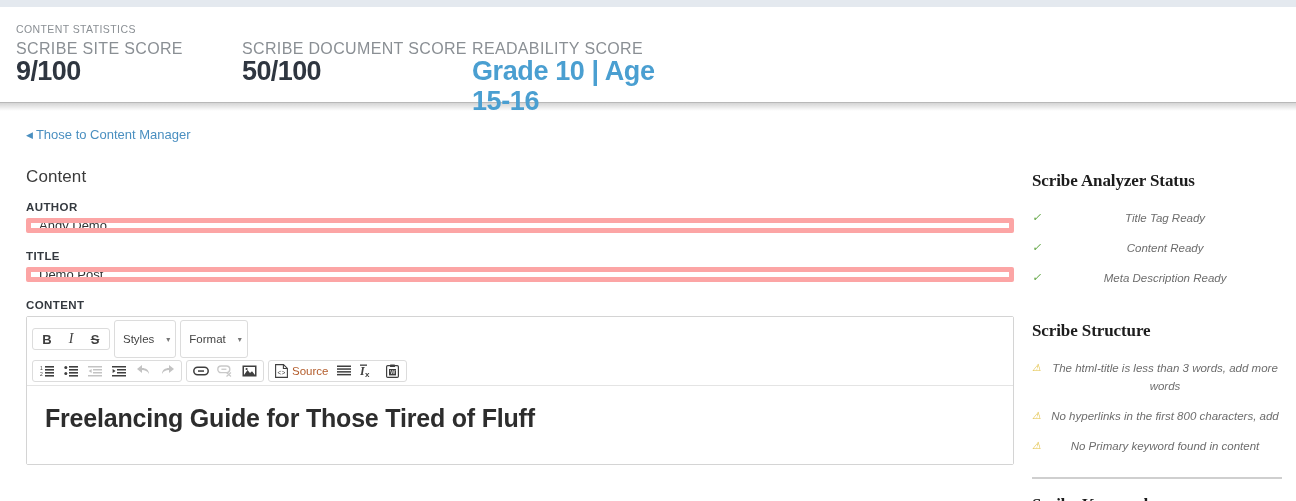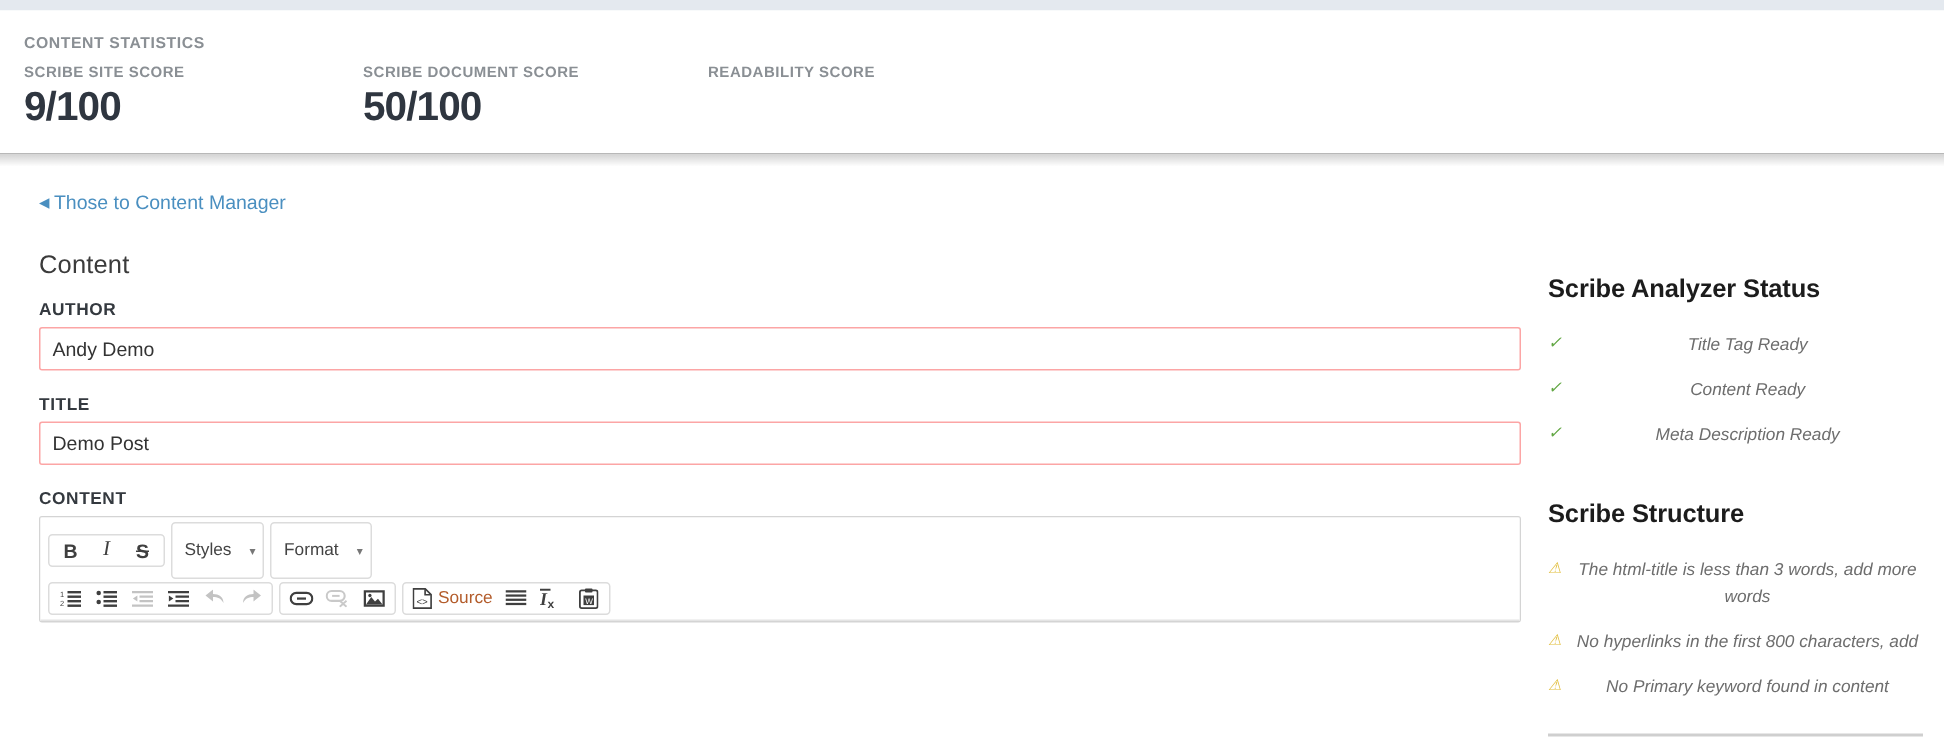--- a/index.html
+++ b/index.html
@@ -36,32 +36,32 @@
     background: linear-gradient(to bottom, rgba(0,0,0,0.17), rgba(0,0,0,0));
     width: 100%;
   }
   .stats-heading {
     position: absolute;
     left: 16px;
     top: 16px;
     font-size: 10.5px;
     letter-spacing: 0.4px;
     color: #8a8f94;
-    font-weight: 700;
+    font-weight: 400;
     font-family: "Liberation Sans Narrow", "Liberation Sans", sans-serif;
   }
   .stat-block {
     position: absolute;
     top: 35px;
   }
   .stat-label {
-    font-size: 10px;
+    font-size: 16px;
     letter-spacing: 0.35px;
     color: #8a8f94;
-    font-weight: 700;
+    font-weight: 400;
     line-height: 13px;
     font-family: "Liberation Sans Narrow", "Liberation Sans", sans-serif;
   }
   .stat-value {
     font-size: 27px;
     font-weight: bold;
     color: #2f3640;
     line-height: 30px;
     letter-spacing: -0.6px;
     margin-top: 1px;
@@ -129,22 +129,22 @@
     font-size: 11.5px;
     font-weight: bold;
     color: #34393f;
     letter-spacing: 0.4px;
     margin-bottom: 5px;
   }
   .field-input {
     display: block;
     box-sizing: border-box;
     width: 988px;
-    height: 29px;
-    border: 1px solid #fca5a5;
+    height: 15px;
+    border: 5px solid #fca5a5;
     border-radius: 2px;
     padding: 0 8px;
     font-size: 13px;
     color: #333;
     font-family: "Liberation Sans", sans-serif;
     background: #fff;
     outline: none;
   }
   .field-group { margin-bottom: 17px; }
 
@@ -234,22 +234,23 @@
     color: #2d2d2d;
     margin: 0;
     letter-spacing: -0.2px;
   }
 
   
   .side-head {
     font-size: 17px;
     font-weight: bold;
     color: #1c1c1c;
-    margin: 16px 0 18px 0;
+    margin: 4px 0 18px 0;
     letter-spacing: -0.1px;
+    font-family: Liberation Serif, serif;
   }
   .side-head.pad-top { margin-top: 34px; }
   .side-list { list-style: none; margin: 0; padding: 0; }
   .side-item {
     display: flex;
     align-items: flex-start;
     gap: 7px;
     margin-bottom: 12px;
     font-size: 11.5px;
     font-style: italic;
@@ -280,20 +281,21 @@
     <div class="stat-value">9/100</div>
   </div>
 
   <div class="stat-block" id="stat-doc">
     <div class="stat-label">SCRIBE DOCUMENT SCORE</div>
     <div class="stat-value">50/100</div>
   </div>
 
   <div class="stat-block" id="stat-read">
     <div class="stat-label">READABILITY SCORE</div>
+    <div class="stat-value accent">Grade 10 | Age 15-16</div>
   </div>
 </div>
 <div class="stats-shadow"></div>
 
 <div class="page">
 
   <a class="return-link">
     <span class="tri">◀</span><span>Those to Content Manager</span>
   </a>
 
@@ -476,20 +478,23 @@
                       <rect x="3" y="5" width="7" height="6.4" fill="#3f3f3f"></rect>
                       <text x="4.2" y="10.4" font-size="5.4" fill="#ffffff" font-family="Liberation Sans">W</text>
                     </svg>
                   </span>
                 </button>
               </div>
 
             </div>
           </div>
 
+          <div class="editor-body">
+            <h1 class="doc-h1">Freelancing Guide for Those Tired of Fluff</h1>
+          </div>
         </div>
       </div>
     </div>
 
     <div class="col-side">
 
       <h3 class="side-head">Scribe Analyzer Status</h3>
       <ul class="side-list">
         <li class="side-item">
           <span class="ico-check">✓</span>

